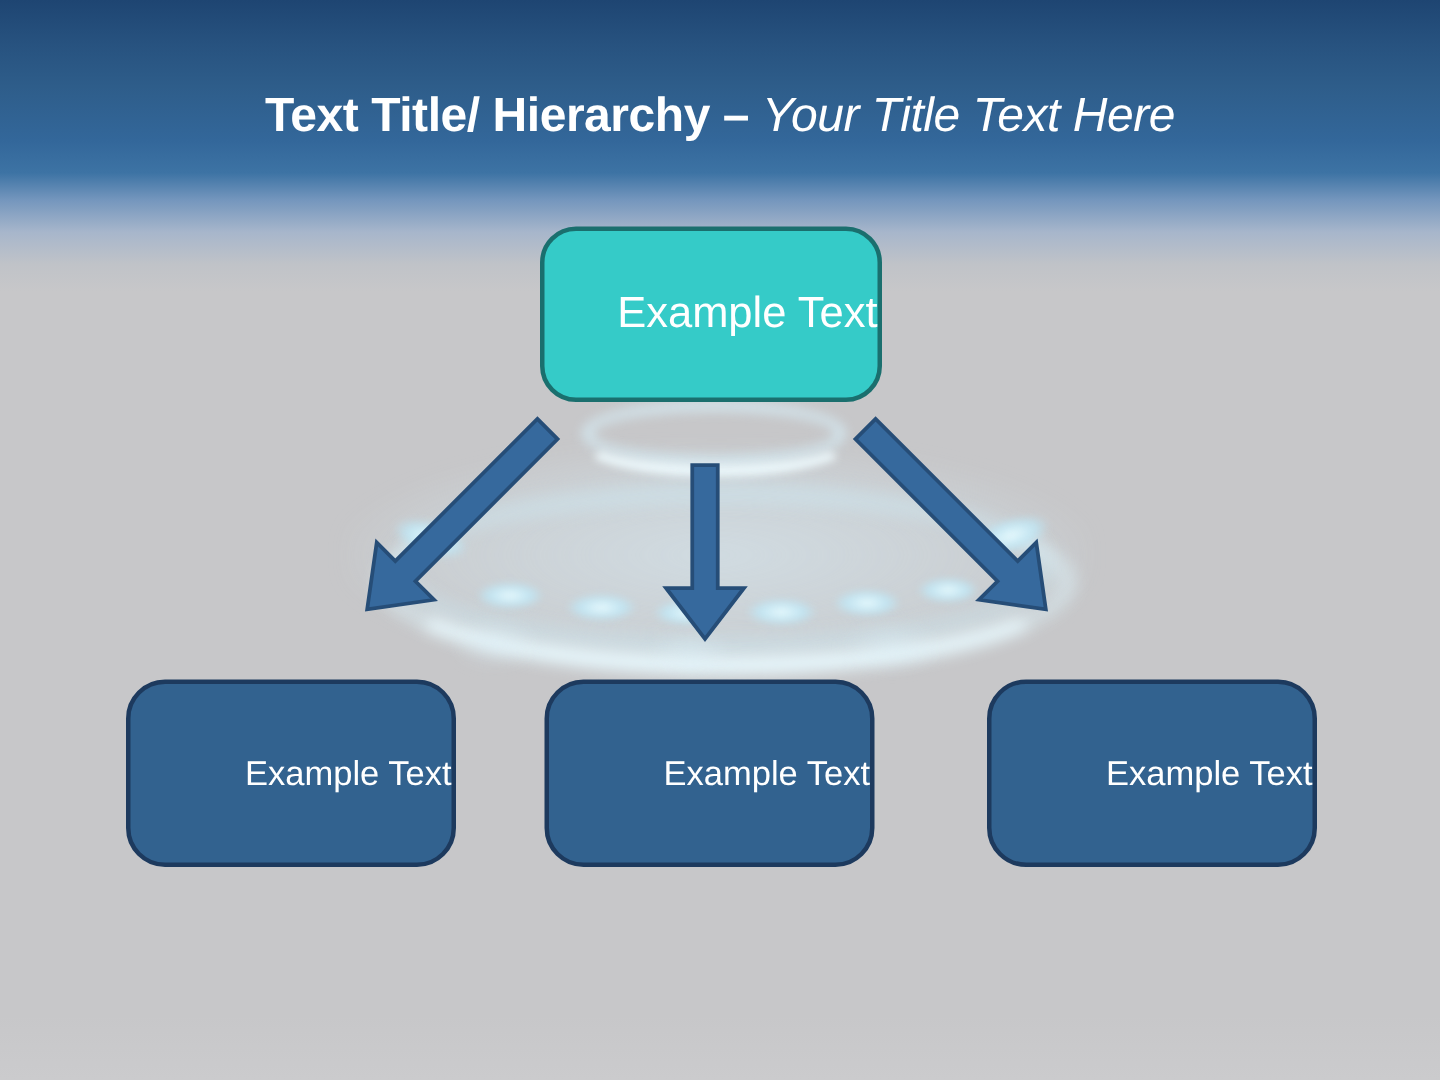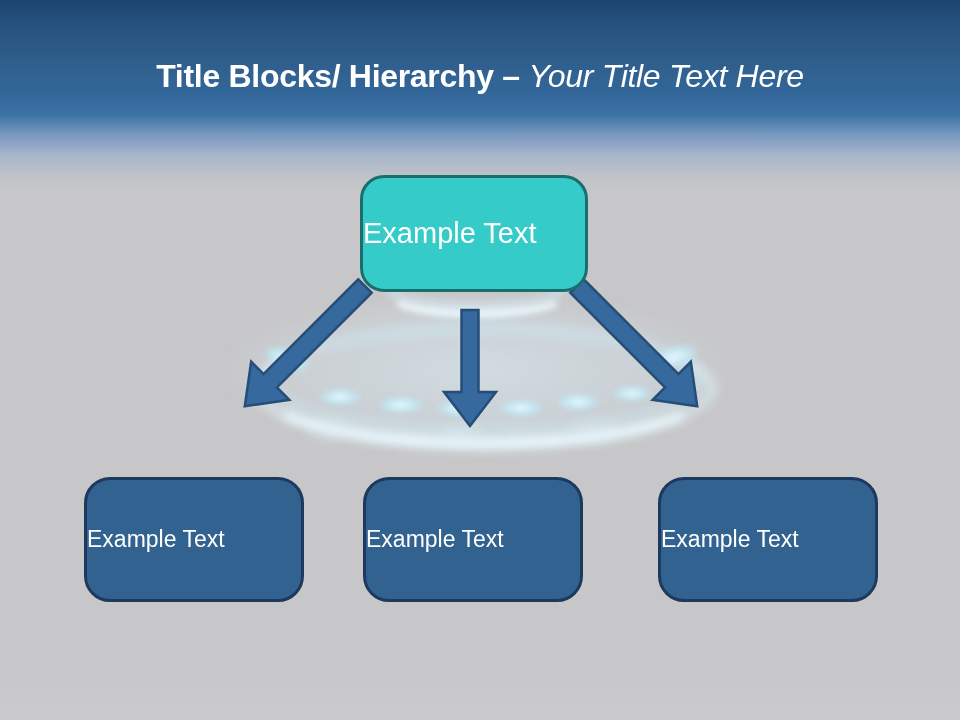--- a/index.html
+++ b/index.html
@@ -88,24 +88,23 @@
       rgba(222,242,250,0.45) 0%, rgba(222,242,250,0) 70%);
     filter: blur(5px);
   }
 
   
   .arrows { position: absolute; left: 0; top: 0; width: 960px; height: 720px; }
 
   
   .node {
     position: absolute;
-    display: flex; align-items: center; justify-content: flex-start;
+    display: flex; align-items: center; justify-content: flex-end;
     color: #ffffff; text-align: center;
     box-sizing: border-box;
-    margin-top: 24px;
   }
   .node-root {
     left: 360px; top: 151px; width: 228px; height: 117px;
     background: #35cbc8;
     border: 3px solid #1a6f6e;
     border-radius: 24px;
     font-size: 29px;
   }
   .node-child {
     top: 453px; width: 220px; height: 125px;
@@ -117,21 +116,21 @@
   .node-child-1 { left: 84px; }
   .node-child-2 { left: 363px; }
   .node-child-3 { left: 658px; }
 </style>
 </head>
 <body>
 
 <div class="slide">
 
   <div class="title">
-    <span class="bold">Title Blocks/ Hierarchy –</span>
+    <span class="bold">Text Title/ Hierarchy –</span>
     <span class="regular">Your Title Text Here</span>
   </div>
 
   <div class="decor glow-haze"></div>
   <div class="decor ring-small"></div>
   <div class="decor ring-small-bright"></div>
   <div class="decor ring-big"></div>
   <div class="decor ring-big-bright"></div>
 
   <div class="decor blob" style="left:318px; top:388px; width:44px; height:18px;"></div>

